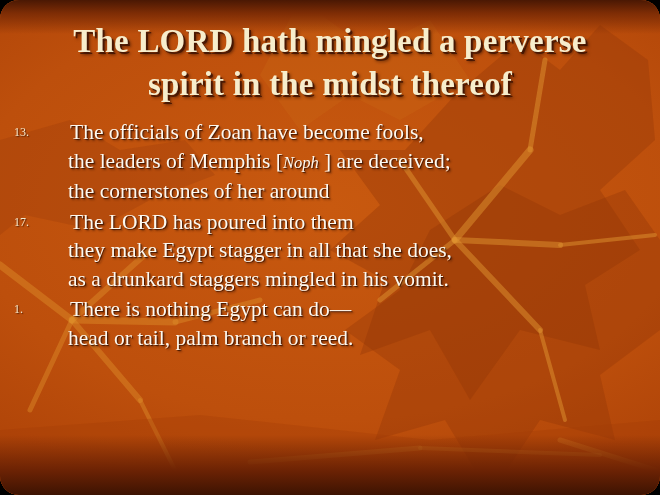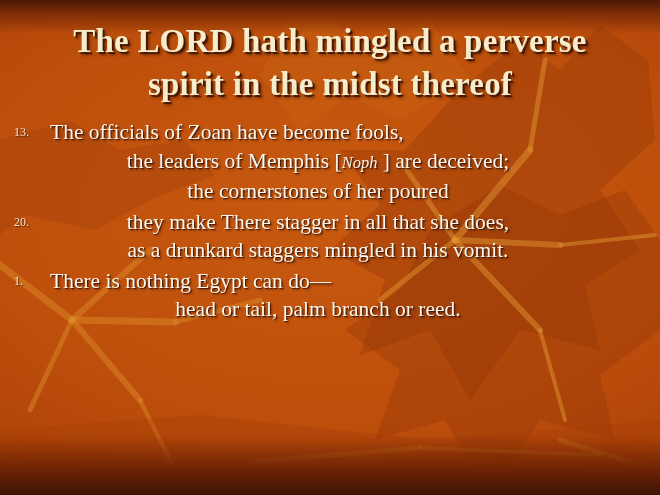--- a/index.html
+++ b/index.html
@@ -8,20 +8,21 @@
     padding: 0;
     background: #000;
   }
   .slide {
     position: relative;
     width: 660px;
     height: 495px;
     overflow: hidden;
     font-family: "Liberation Serif", "DejaVu Serif", serif;
     background: #b84c0d;
+    border-radius: 19px;
   }
 
   
   .bg-base {
     position: absolute;
     inset: 0;
     background:
       radial-gradient(120% 95% at 50% 42%, #c8590f 0%, #bd4f0c 45%, #a83e06 78%, #7d2a03 100%);
   }
   .bg-topshade {
@@ -89,22 +90,22 @@
   }
   .line {
     font-size: 21.5px;
     line-height: 28.5px;
     color: #fdf8ef;
     text-shadow:
        1px 1px 0 rgba(55,17,2,0.75),
        2px 2px 2px rgba(40,12,2,0.45);
     white-space: pre;
   }
-  .line.first  { padding-left: 50px; }
-  .line.indent { padding-left: 108px; text-align: center; }
+  .line.first  { padding-left: 70px; }
+  .line.indent { padding-left: 68px; }
   .noph {
     font-style: italic;
     font-size: 16.5px;
   }
 </style>
 </head>
 <body>
 
 <div class="slide">
 
@@ -178,27 +179,28 @@
     <div>The LORD hath mingled a perverse</div>
     <div>spirit in the midst thereof</div>
   </div>
 
   <div class="body" id="body-root">
       <div class="verse">
         <span class="verse-num">13.</span>
         <div class="lines">
           <div class="line first">The officials of Zoan have become fools,</div>
           <div class="line indent"><span>the leaders of Memphis [</span><span class="noph">Noph</span><span> ] are deceived;</span></div>
-          <div class="line indent">the cornerstones of her poured</div>
+          <div class="line indent">the cornerstones of her around</div>
         </div>
       </div>
       <div class="verse">
-        <span class="verse-num">20.</span>
+        <span class="verse-num">17.</span>
         <div class="lines">
-          <div class="line indent">they make There stagger in all that she does,</div>
+          <div class="line first">The LORD has poured into them</div>
+          <div class="line indent">they make Egypt stagger in all that she does,</div>
           <div class="line indent">as a drunkard staggers mingled in his vomit.</div>
         </div>
       </div>
       <div class="verse">
         <span class="verse-num">1.</span>
         <div class="lines">
           <div class="line first">There is nothing Egypt can do—</div>
           <div class="line indent">head or tail, palm branch or reed.</div>
         </div>
       </div>

